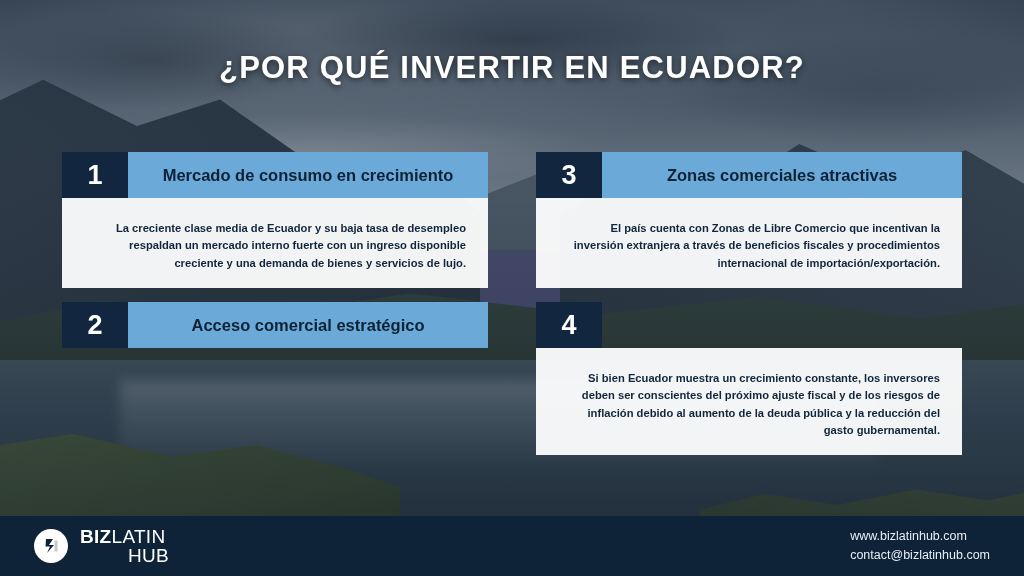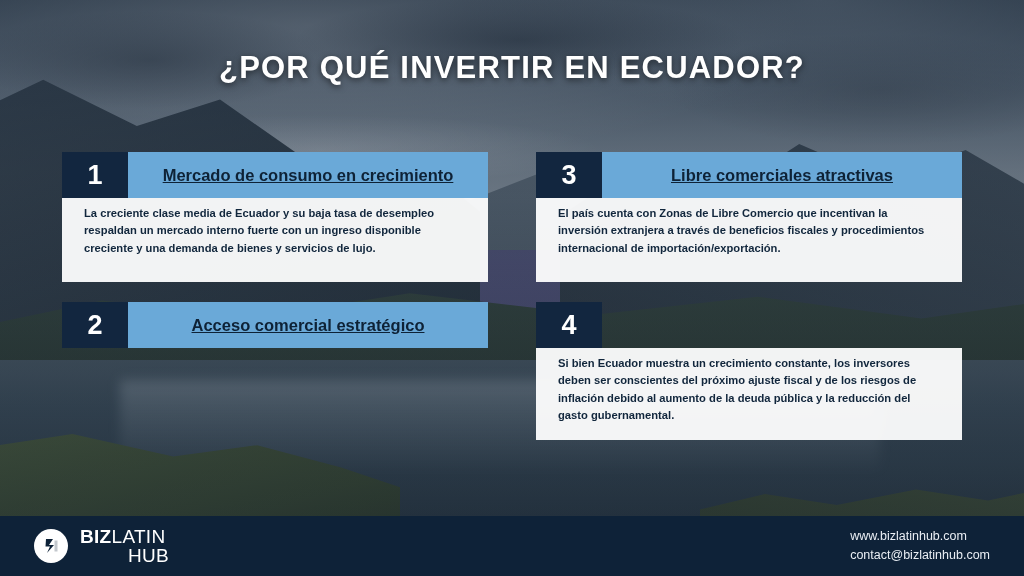--- a/index.html
+++ b/index.html
@@ -137,30 +137,29 @@
     background: #6aa9d8;
     color: #0e2236;
     font-size: 16.5px;
     font-weight: bold;
     display: flex;
     align-items: center;
     justify-content: center;
     text-align: center;
     padding: 0 10px;
     box-sizing: border-box;
-    text-decoration: underline;
   }
   .card-body {
     background: rgba(255,255,255,0.94);
     color: #11263c;
     font-size: 11.2px;
     font-weight: bold;
     line-height: 1.55;
-    text-align: left;
-    padding: 7px 22px 16px 22px;
+    text-align: right;
+    padding: 22px 22px 16px 22px;
     box-sizing: border-box;
   }
 
   #card1 { left: 62px;  top: 152px; }
   #card2 { left: 62px;  top: 302px; }
   #card3 { left: 536px; top: 152px; }
   #card4 { left: 536px; top: 302px; }
 
   #card1 .card-body { min-height: 84px; }
   #card3 .card-body { min-height: 84px; }
@@ -242,21 +241,21 @@
   <div class="card" id="card2">
     <div class="card-head">
       <div class="card-num">2</div>
       <div class="card-title">Acceso comercial estratégico</div>
     </div>
   </div>
 
   <div class="card" id="card3">
     <div class="card-head">
       <div class="card-num">3</div>
-      <div class="card-title">Libre comerciales atractivas</div>
+      <div class="card-title">Zonas comerciales atractivas</div>
     </div>
     <div class="card-body">El país cuenta con Zonas de Libre Comercio que incentivan la inversión extranjera a través de beneficios fiscales y procedimientos internacional de importación/exportación.</div>
   </div>
 
   <div class="card" id="card4">
     <div class="card-head">
       <div class="card-num">4</div>
     </div>
     <div class="card-body">Si bien Ecuador muestra un crecimiento constante, los inversores deben ser conscientes del próximo ajuste fiscal y de los riesgos de inflación debido al aumento de la deuda pública y la reducción del gasto gubernamental.</div>
   </div>

